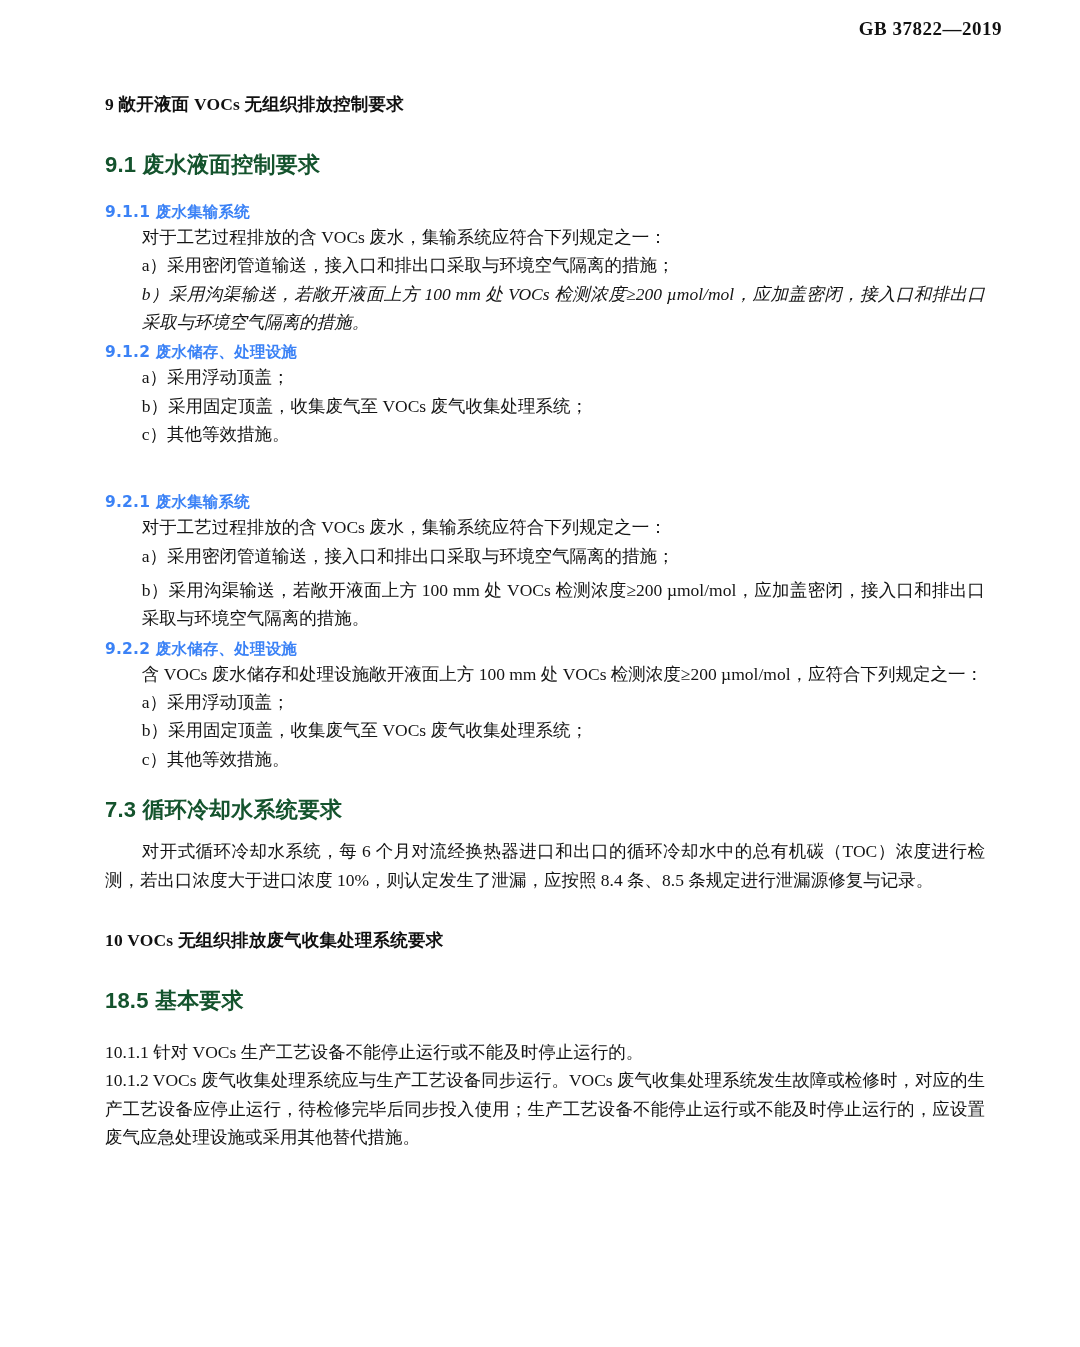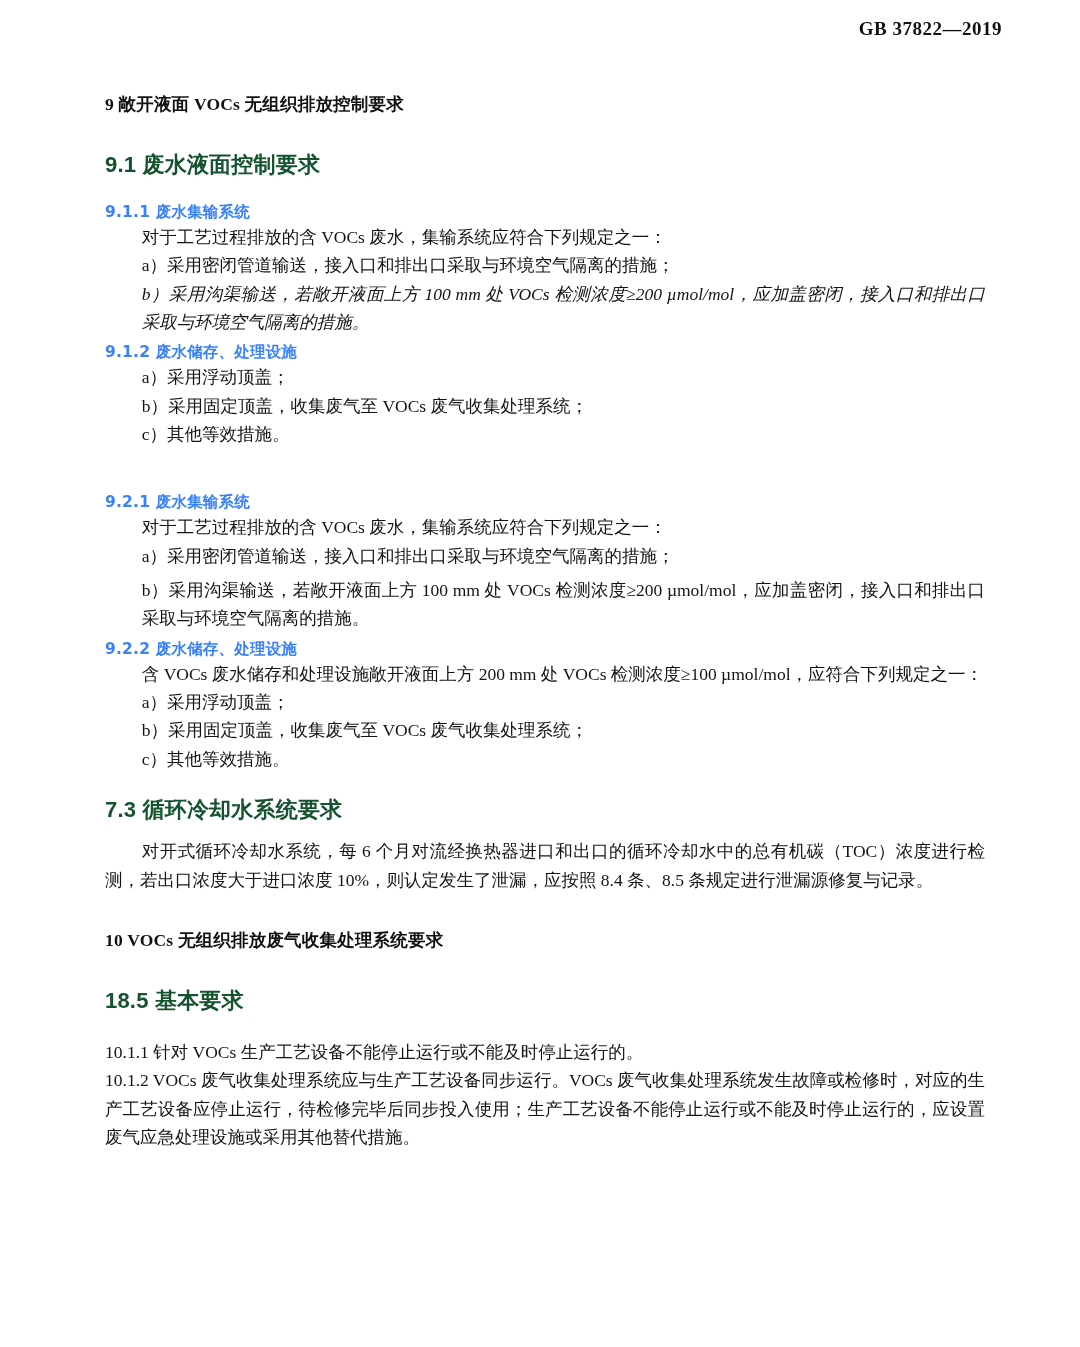--- a/index.html
+++ b/index.html
@@ -110,21 +110,21 @@
 
     <div class="h3">9.2.1    废水集输系统</div>
     <div class="para indent1">对于工艺过程排放的含 VOCs 废水，集输系统应符合下列规定之一：</div>
     <div class="para indent-item">a）采用密闭管道输送，接入口和排出口采取与环境空气隔离的措施；</div>
     <div class="s-gap-xs"></div>
     <div class="para indent-item">b）采用沟渠输送，若敞开液面上方 100 mm 处 VOCs 检测浓度≥200 µmol/mol，应加盖密闭，接入口和排出口采取与环境空气隔离的措施。</div>
 
     <div class="s-gap-xs"></div>
 
     <div class="h3">9.2.2    废水储存、处理设施</div>
-    <div class="para indent1">含 VOCs 废水储存和处理设施敞开液面上方 200 mm 处 VOCs 检测浓度≥100 µmol/mol，应符合下列规定之一：</div>
+    <div class="para indent1">含 VOCs 废水储存和处理设施敞开液面上方 100 mm 处 VOCs 检测浓度≥200 µmol/mol，应符合下列规定之一：</div>
     <div class="para indent-item">a）采用浮动顶盖；</div>
     <div class="para indent-item">b）采用固定顶盖，收集废气至 VOCs 废气收集处理系统；</div>
     <div class="para indent-item">c）其他等效措施。</div>
 
     <div class="s-gap-md"></div>
 
     <div class="h2">7.3    循环冷却水系统要求</div>
 
     <div class="s-gap-sm"></div>
 

